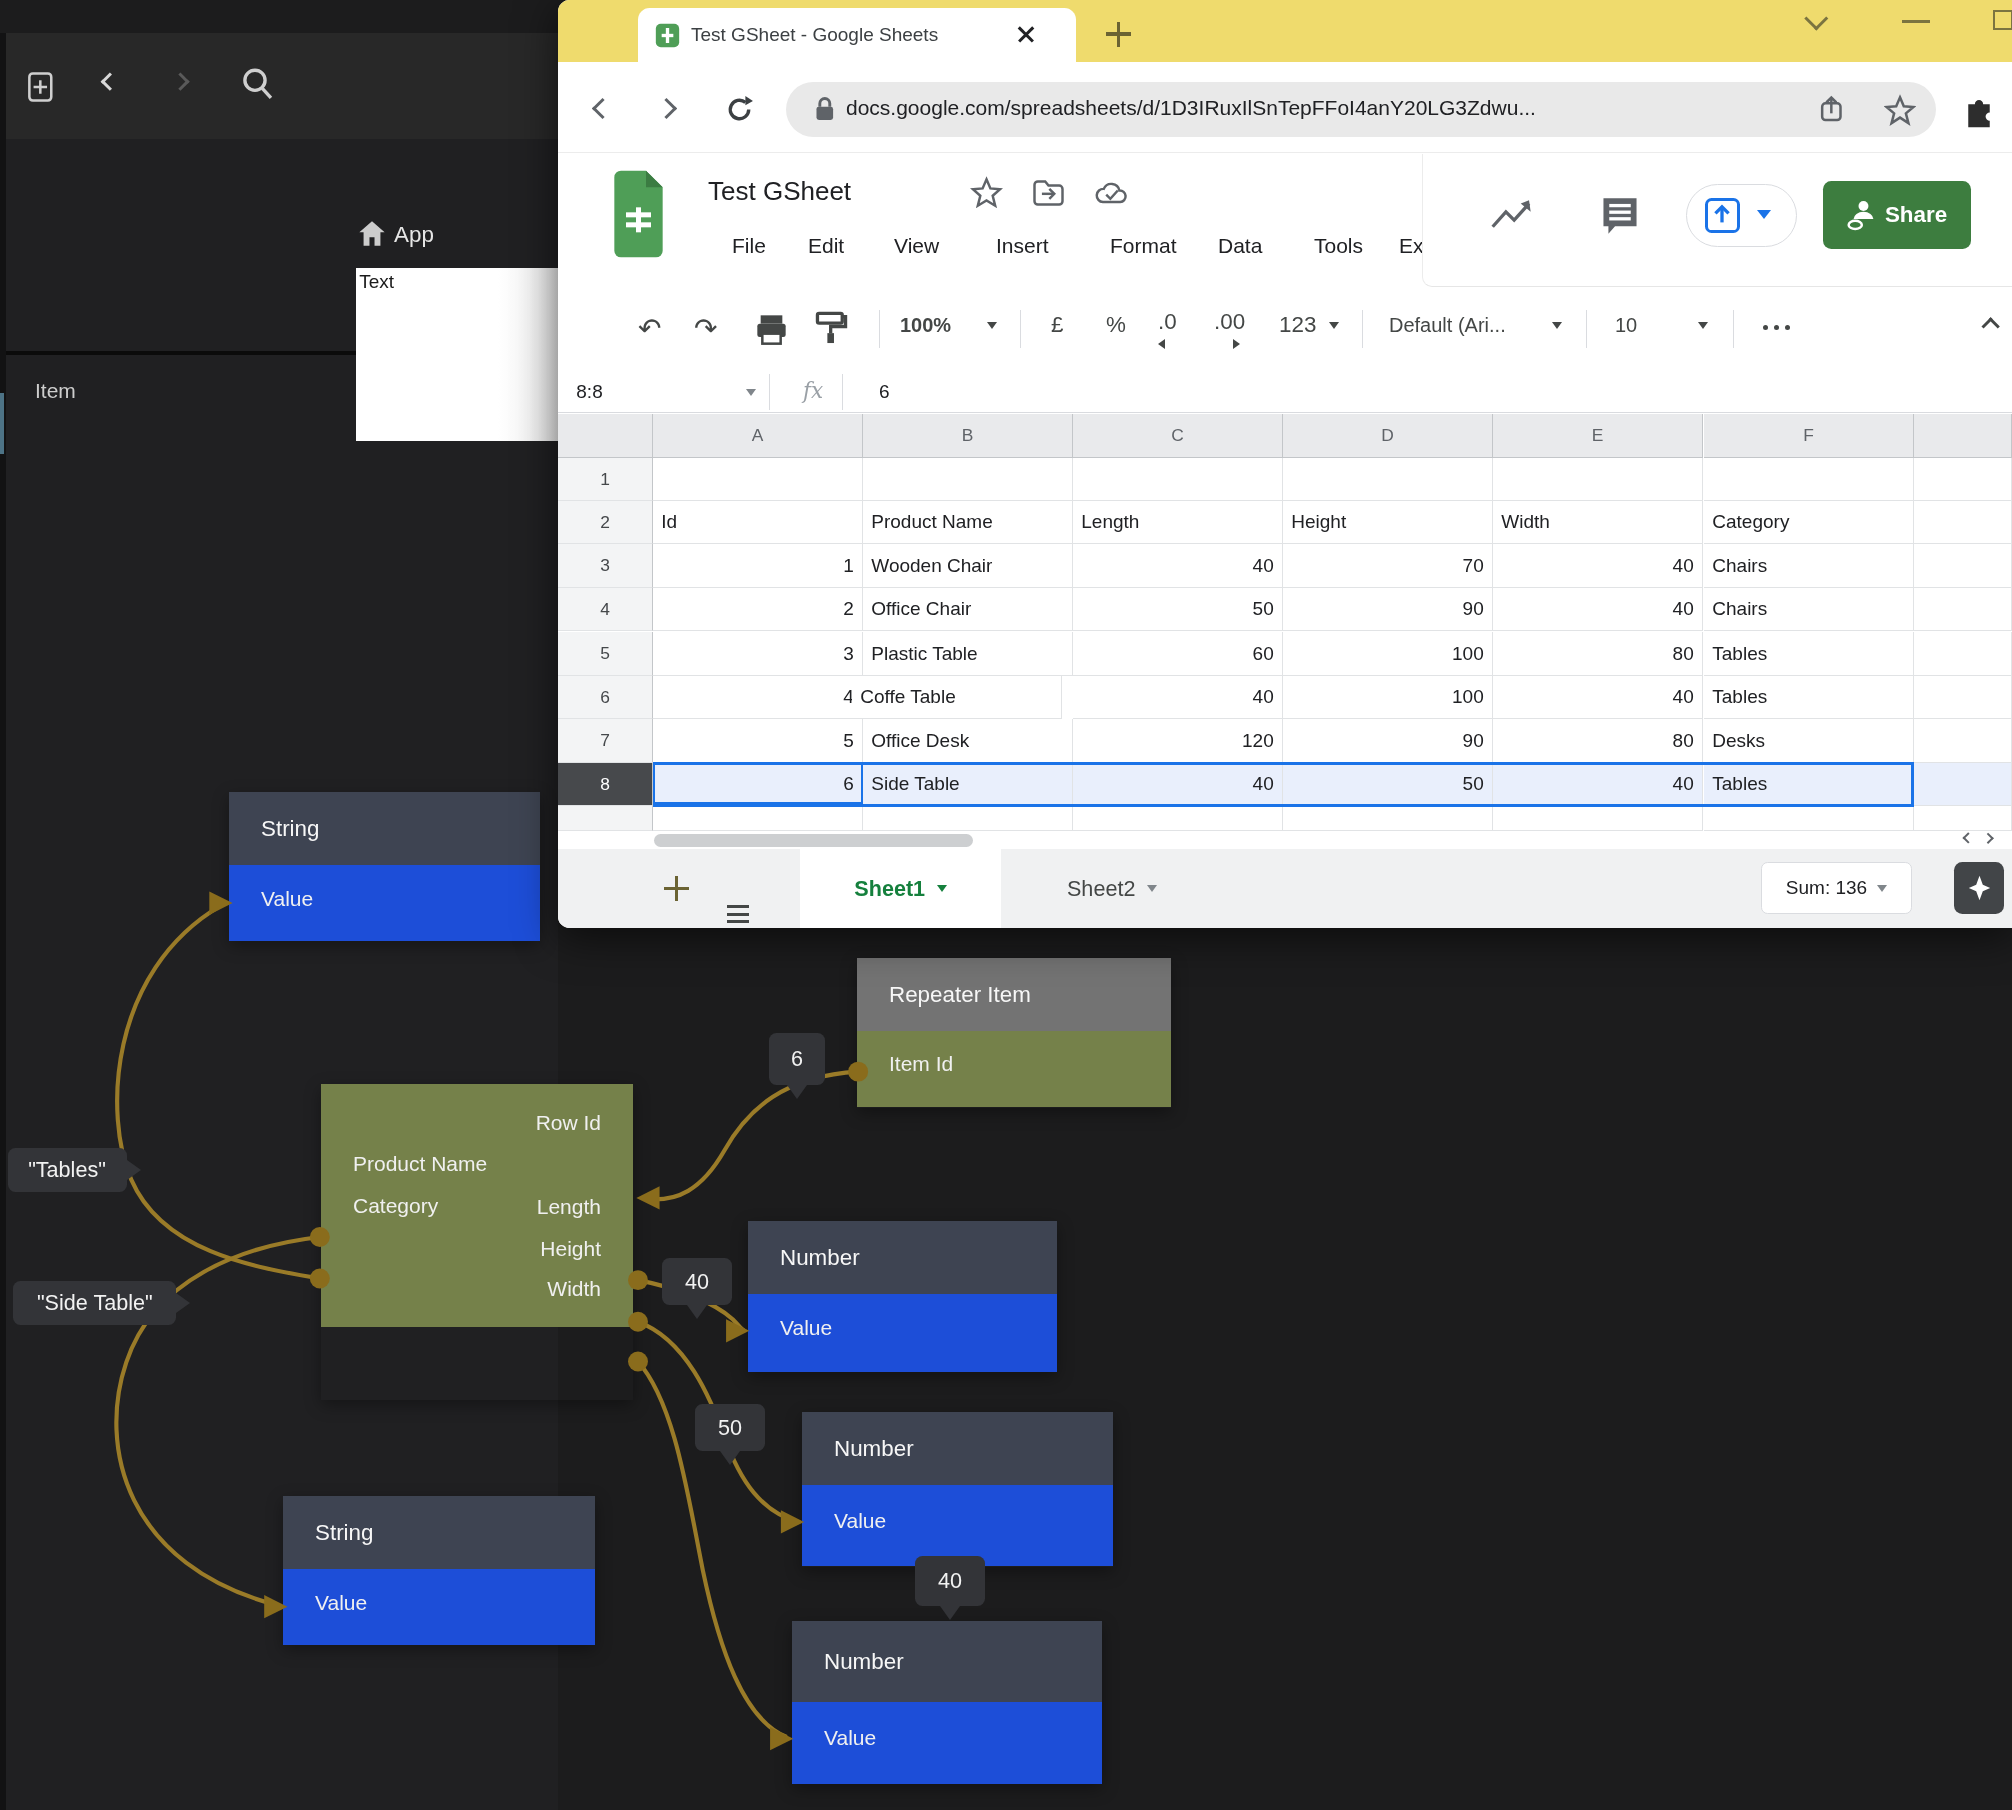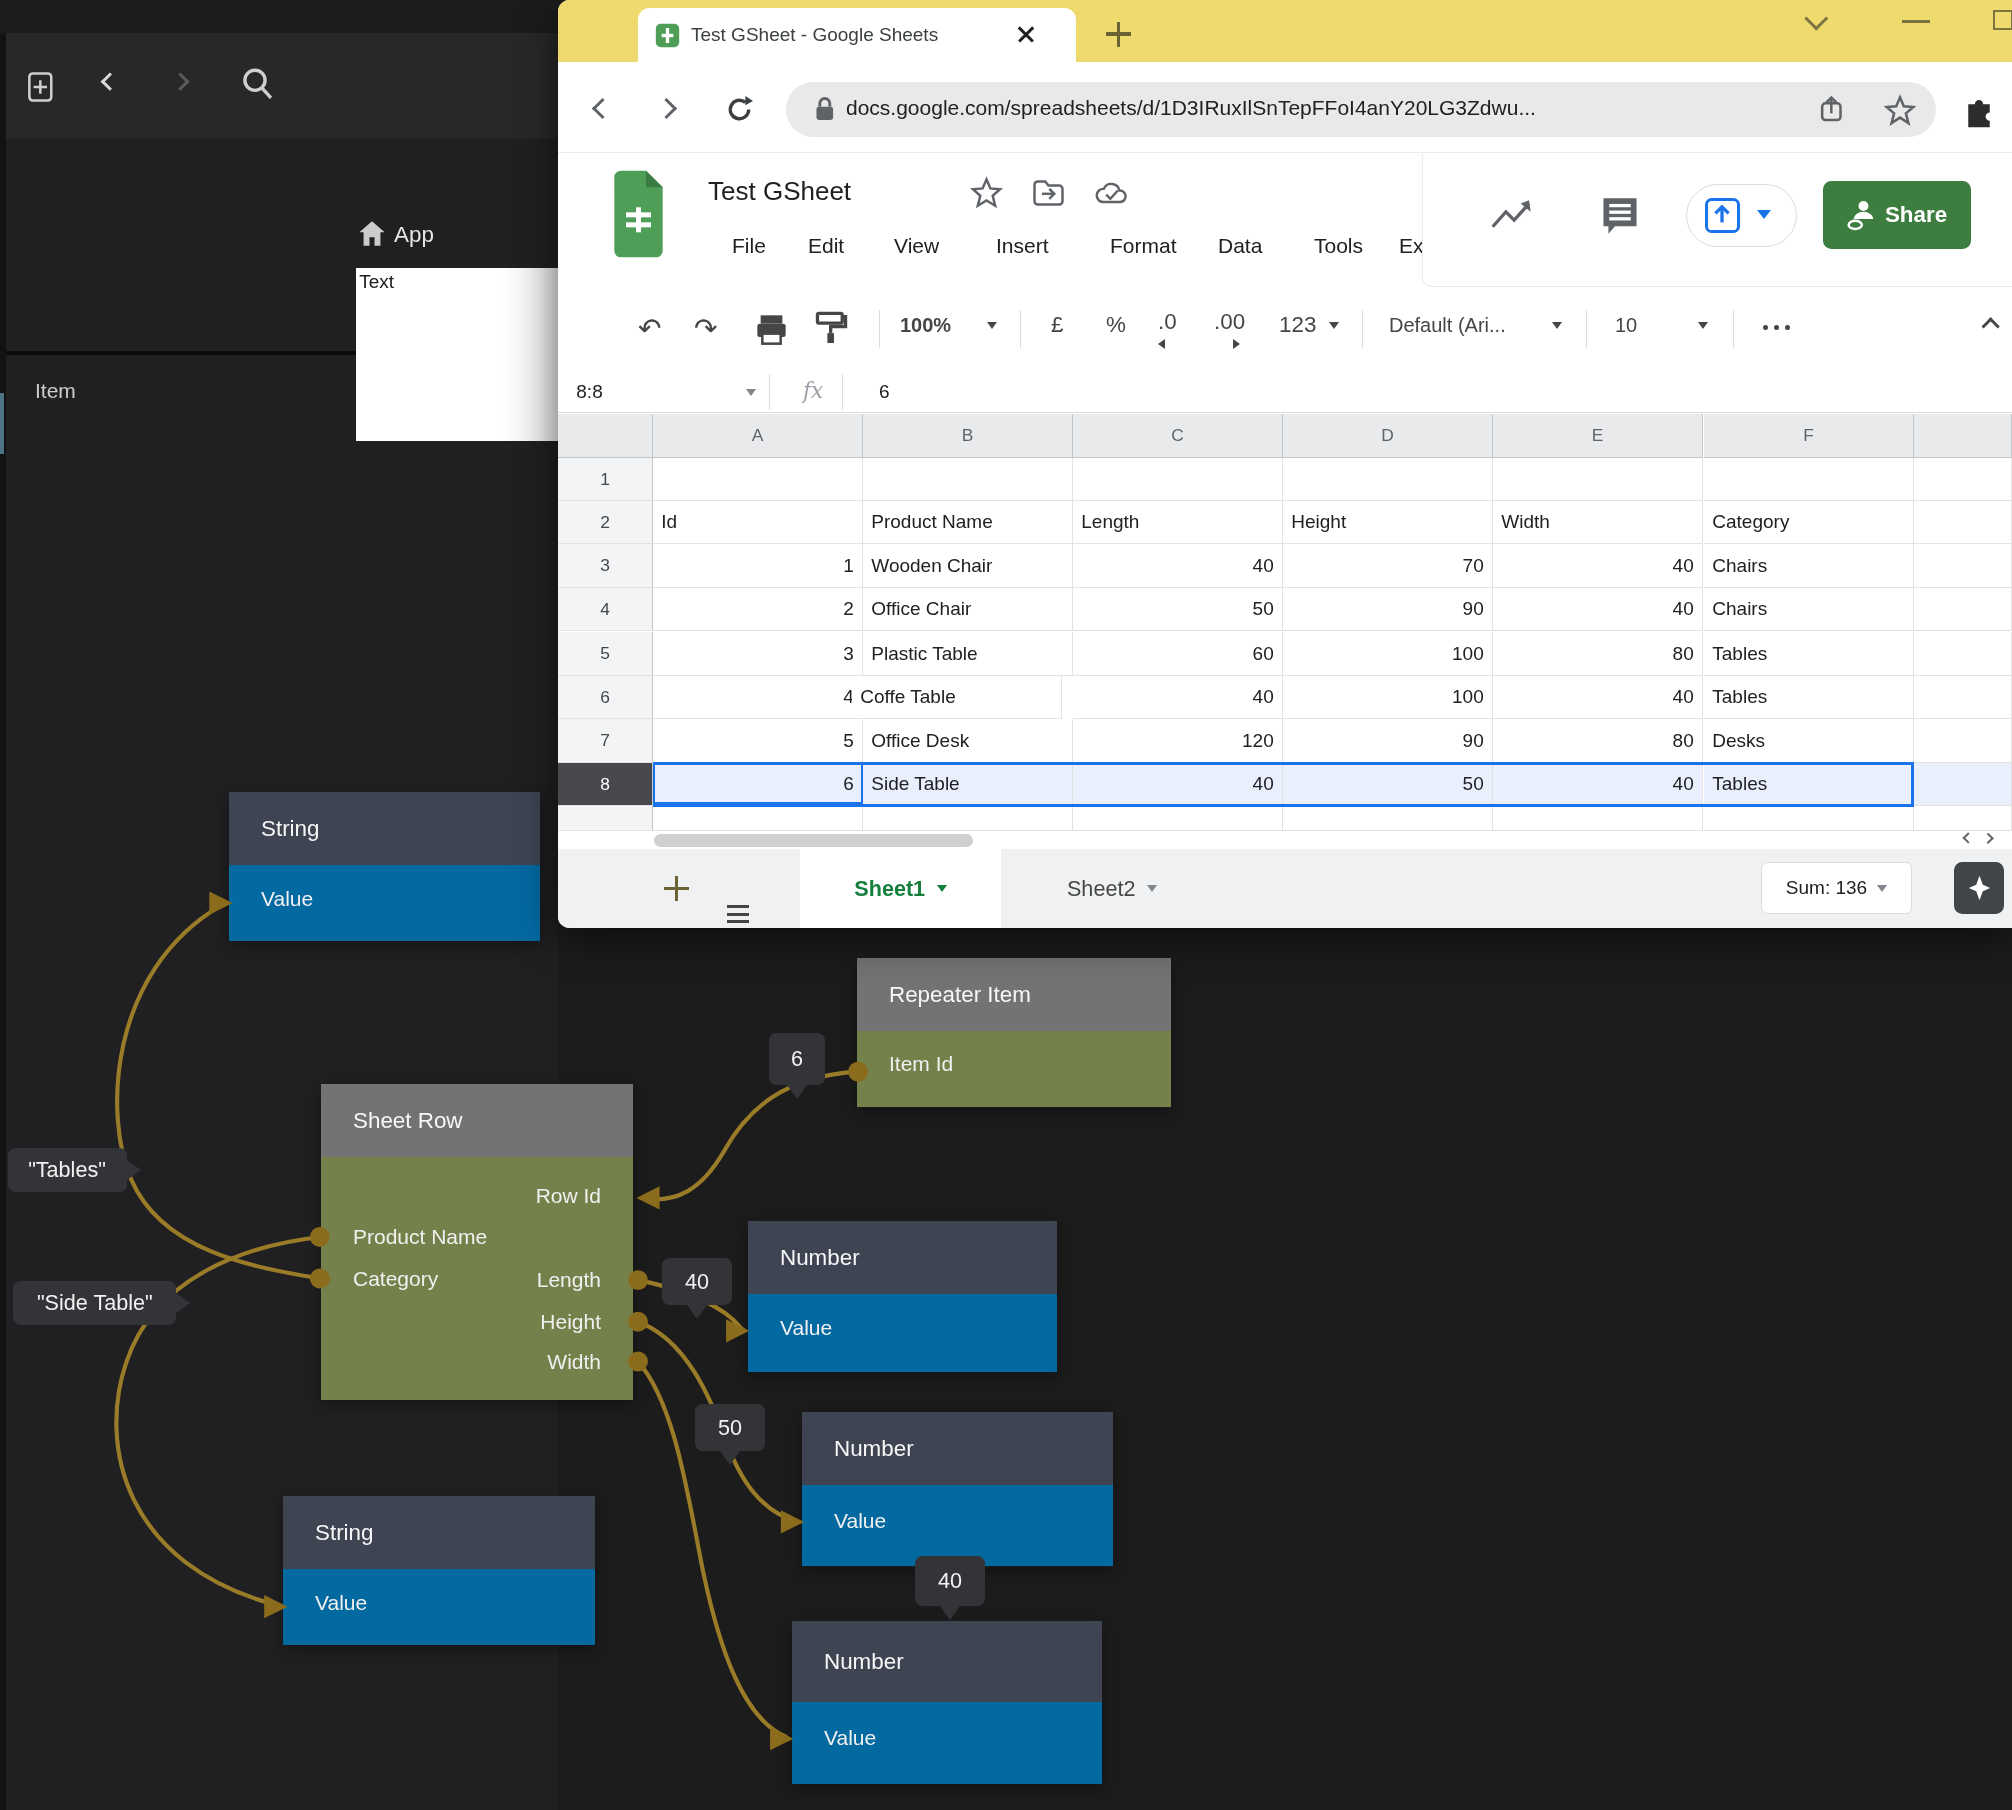--- a/index.html
+++ b/index.html
@@ -21,21 +21,21 @@
   #preview-rect span { color:#1b1b1b; font-size:19px; position:absolute; left:3.3px; top:3.3px; }
   #outline-item { color:#cdcdcd; font-size:21px; }
   #outline-accent { left:0; top:393px; width:4.2px; height:61px; background:#4d7386; }
 
   
   .node { position:absolute; z-index:4; box-shadow:0 5px 15px rgba(0,0,0,.35); }
   .node .nhd { height:73px; display:flex; align-items:center; padding-left:32px;
                font-size:22.4px; color:#f7f7f7; }
   .node .nbody { position:relative; }
   .node.slate .nhd   { background:#3e4452; }
-  .node.slate .nbody { background:#0369a1; }
+  .node.slate .nbody { background:#1d4ed8; }
   .node.olive .nhd   { background:#737373; }
   .node.olive .nbody { background:#75814a; }
   .port { position:absolute; height:42px; line-height:42px; font-size:21px; color:#f0f0f0; }
   .port.pl { left:32px; }
   .port.pr { right:32px; text-align:right; }
 
   
   .badge { position:absolute; z-index:6; background:#333438; border-radius:7.5px;
            color:#f2f2f2; font-size:21.6px; display:flex; align-items:center;
            justify-content:center; }
@@ -170,21 +170,20 @@
 <div class="abs" id="outline-accent"></div>
 
 <div class="node slate" style="left:229px;top:792px;width:311px;height:149px;">
   <div class="nhd">String</div>
   <div class="nbody" style="height:76px;">
     <div class="port pl" style="top:13.3px;">Value</div>
   </div>
 </div>
 
 <div class="node olive" style="left:321px;top:1084px;width:312px;height:316px;">
-  <div class="nhd">Sheet Row</div>
   <div class="nbody" style="height:243px;">
     <div class="port pr" style="top:18.3px;">Row Id</div>
     <div class="port pl" style="top:59px;">Product Name</div>
     <div class="port pl" style="top:101px;">Category</div>
     <div class="port pr" style="top:102px;">Length</div>
     <div class="port pr" style="top:144px;">Height</div>
     <div class="port pr" style="top:184px;">Width</div>
   </div>
 </div>
 

